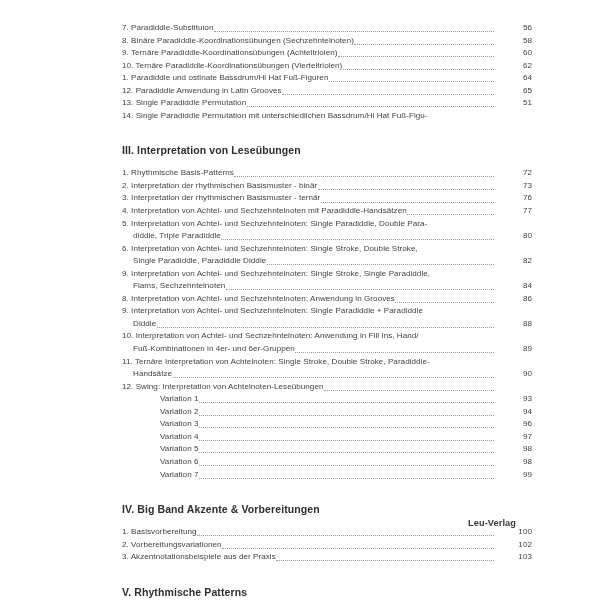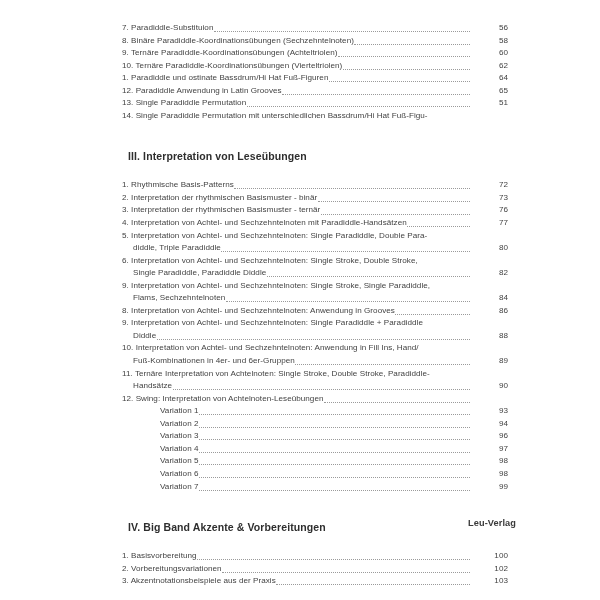--- a/index.html
+++ b/index.html
@@ -15,21 +15,21 @@
     color: #3a3a3a;
     -webkit-font-smoothing: antialiased;
   }
 
   #page {
     position: relative;
     width: 600px;
     height: 548px;
     background: #ffffff;
     box-sizing: border-box;
-    padding: 22px 92px 0 122px;
+    padding: 22px 68px 0 122px;
   }
 
   .toc-list {
     margin: 0;
     padding: 0;
     list-style: none;
   }
 
   
   .entry {
@@ -81,21 +81,21 @@
   .entry.nolead .pageno {
     visibility: hidden;
   }
 
   
   .section-head {
     font-size: 10.5px;
     font-weight: bold;
     color: #2e2e2e;
     letter-spacing: 0.01em;
-    margin: 6px;
+    margin: 0;
     padding: 0;
     line-height: 13px;
   }
   .gap-before-head { height: 22px; }
   .gap-after-head  { height: 10px; }
 
   
   .footer {
     position: absolute;
     left: 105px;

